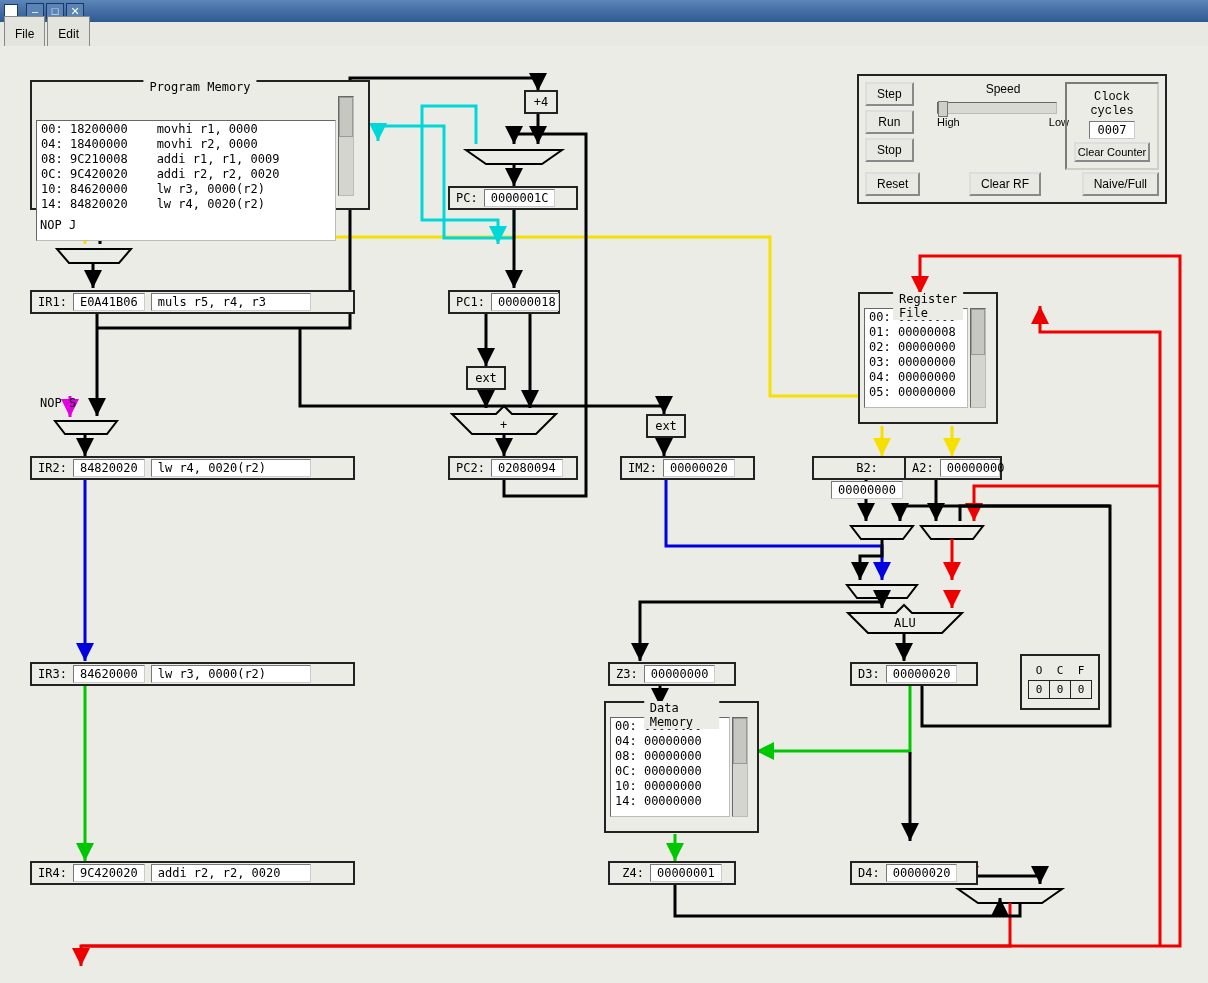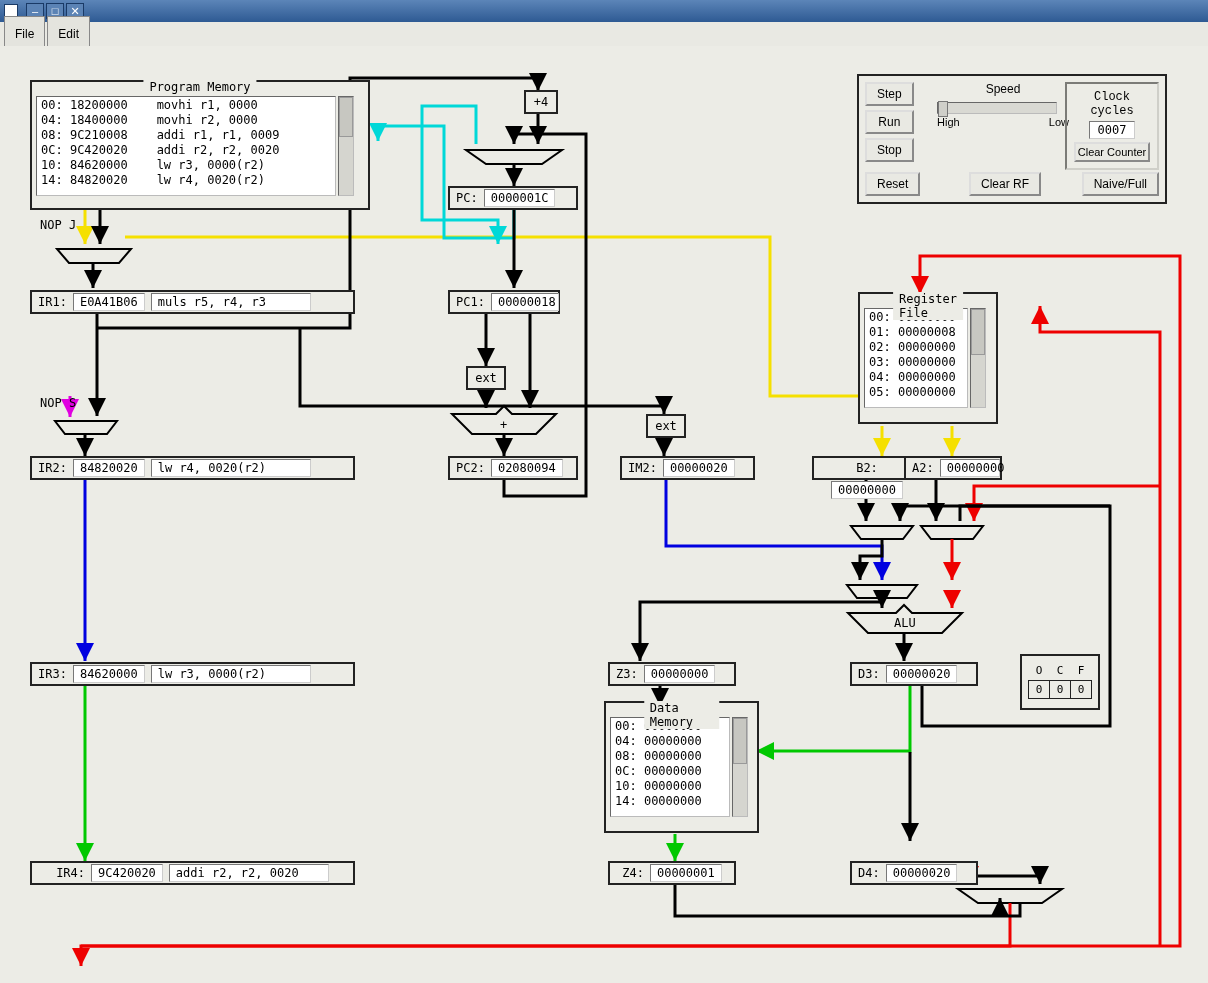--- a/index.html
+++ b/index.html
@@ -280,21 +280,21 @@
       <path d="M910,706 L910,795" marker-end="url(#arr-black)"></path>
 
       <path d="M930,818 L930,830 L1040,830 L1040,838" marker-end="url(#arr-black)"></path>
 
     </g>
   </svg>
 
   <div class="panel titled" style="left:30px; top:34px; width:340px; height:130px;">
     <span class="caption">Program Memory</span>
     <div class="two-col">
-      <div class="listbox" style="width:300px; height:100px;">
+      <div class="listbox" style="width:300px; height:121px;margin-top:24px;">
         <div class="row"><span>00:</span> <span>18200000</span>    <span>movhi r1, 0000</span></div>
         <div class="row"><span>04:</span> <span>18400000</span>    <span>movhi r2, 0000</span></div>
         <div class="row"><span>08:</span> <span>9C210008</span>    <span>addi r1, r1, 0009</span></div>
         <div class="row"><span>0C:</span> <span>9C420020</span>    <span>addi r2, r2, 0020</span></div>
         <div class="row"><span>10:</span> <span>84620000</span>    <span>lw r3, 0000(r2)</span></div>
         <div class="row"><span>14:</span> <span>84820020</span>    <span>lw r4, 0020(r2)</span></div>
       </div>
       <div class="scrollbar" style="width:16px; height:100px; position:relative;">
         <div class="thumb" style="position:absolute;top:0;left:0;right:0;height:40px;"></div>
       </div>
@@ -415,21 +415,21 @@
   <div class="regbox" style="left:608px; top:815px; width:128px;justify-content:center;">
     <span class="lbl">Z4:</span>
     <span class="val">00000001</span>
   </div>
 
   <div class="regbox" style="left:850px; top:815px; width:128px;">
     <span class="lbl">D4:</span>
     <span class="val">00000020</span>
   </div>
 
-  <div class="regbox" style="left:30px; top:815px; width:325px;justify-content:center;">
+  <div class="regbox" style="left:30px; top:815px; width:325px;">
     <span class="lbl">IR4:</span>
     <span class="val">9C420020</span>
     <span class="asmslot">addi r2, r2, 0020</span>
   </div>
 
   <div class="panel titled" style="left:858px; top:246px; width:140px; height:132px;">
     <span class="caption">Register File</span>
     <div class="two-col">
       <div class="listbox" style="width:104px; height:100px;">
         <div class="row"><span>00:</span> <span>00000000</span></div>

